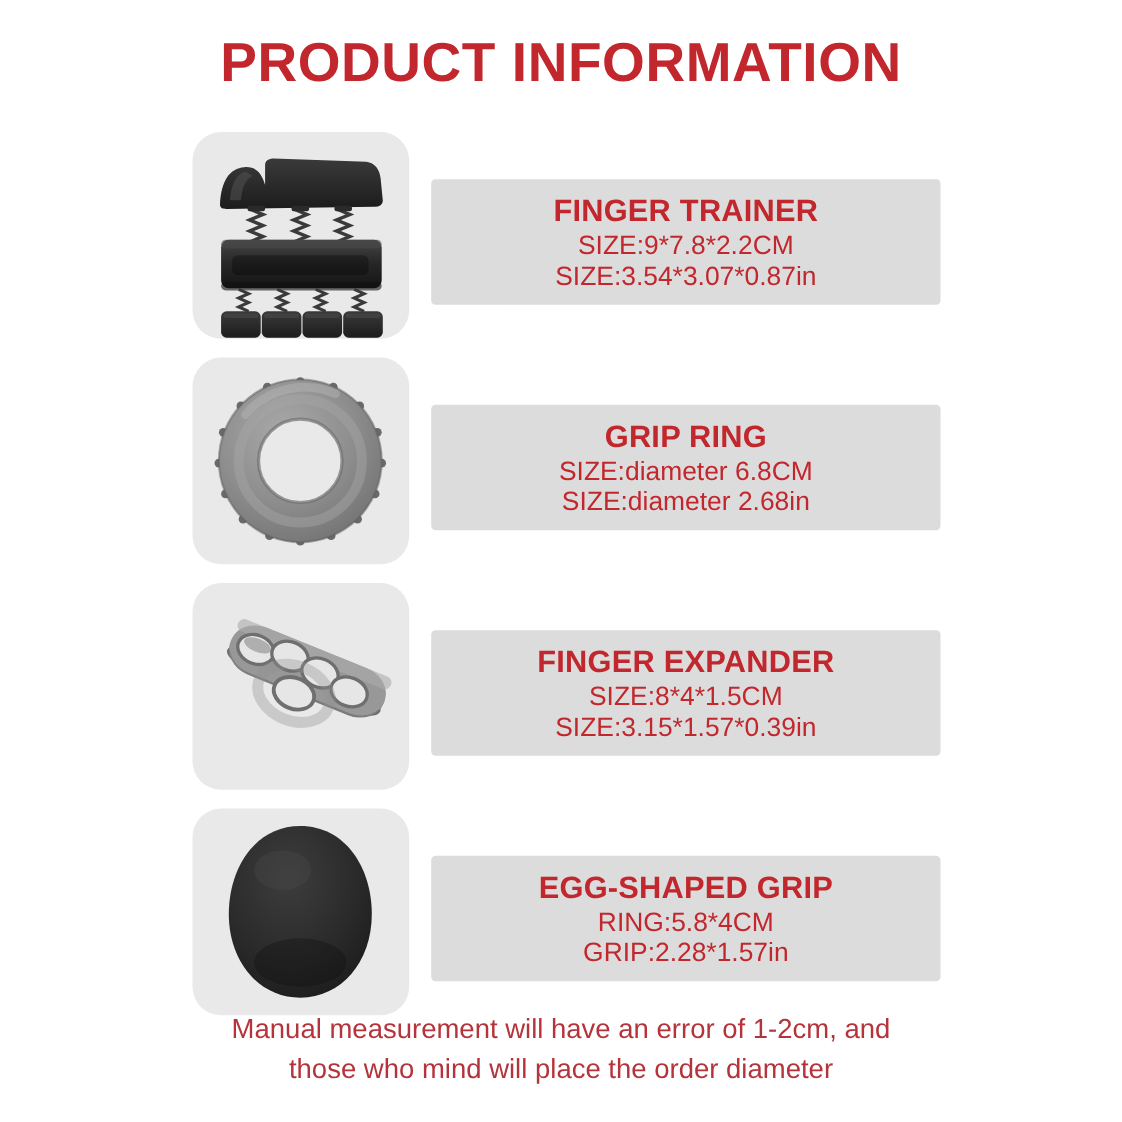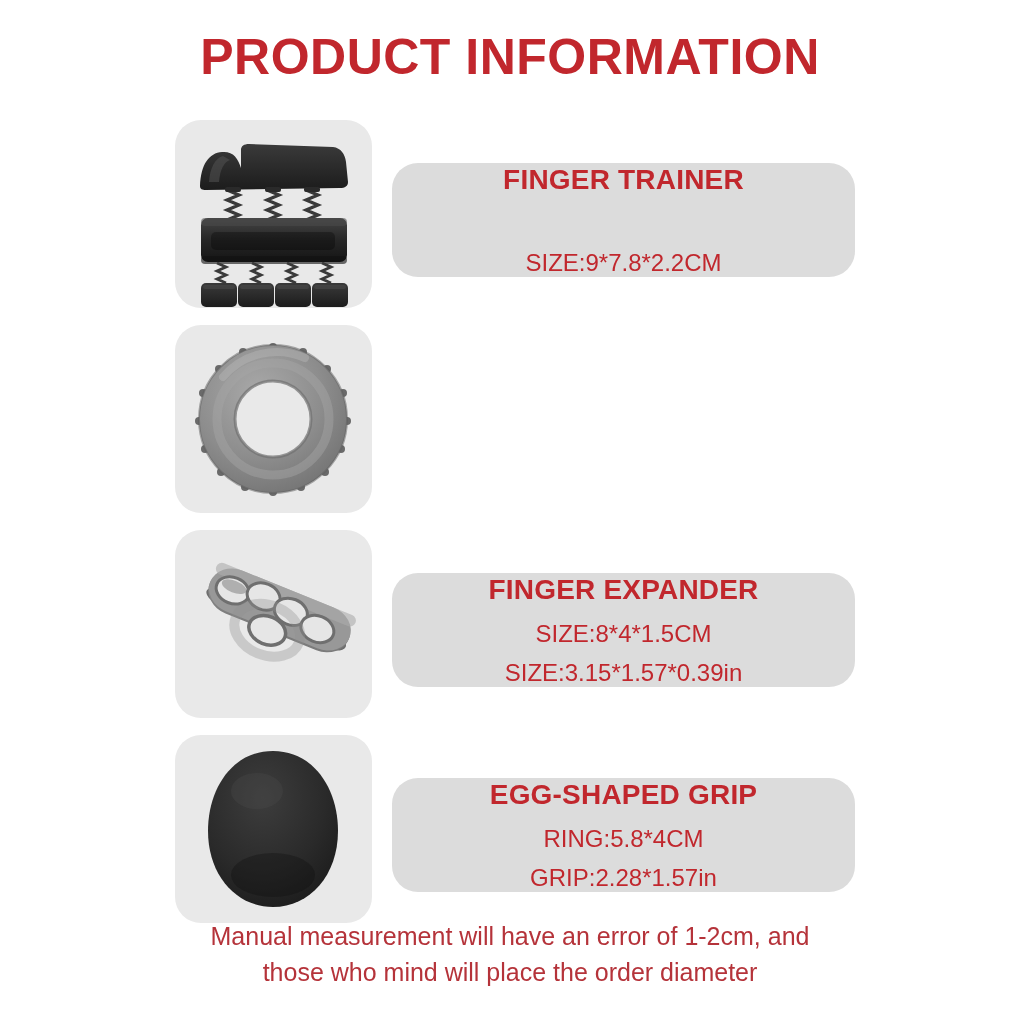--- a/index.html
+++ b/index.html
@@ -59,25 +59,25 @@
   .art { position: absolute; inset: 0; }
 
   
   .label-card {
     position: absolute;
     left: 392px;
     top: 45px;
     width: 463px;
     height: 114px;
     background: #dcdcdc;
-    border-radius: 26px;
+    border-radius: 4px;
     display: flex;
     flex-direction: column;
     align-items: center;
-    justify-content: space-between;
+    justify-content: center;
     padding-top: 2px;
   }
 
   .card-title {
     color: #c1272d;
     font-weight: 700;
     font-size: 28px;
     letter-spacing: 0.2px;
     line-height: 1.08;
     margin-bottom: 3px;
@@ -172,20 +172,21 @@
               <rect x="65" y="165" width="32" height="4" rx="2"></rect>
               <rect x="102" y="165" width="32" height="4" rx="2"></rect>
               <rect x="139" y="165" width="32" height="4" rx="2"></rect>
             </g>
           </svg>
         </div>
       </div>
       <div class="label-card">
         <div class="card-title">FINGER TRAINER</div>
         <div class="card-size">SIZE:9*7.8*2.2CM</div>
+        <div class="card-size">SIZE:3.54*3.07*0.87in</div>
       </div>
     </div>
 
     <div class="prod-row">
       <div class="img-tile">
         <div class="art">
           <svg class="art-svg" viewBox="0 0 197 188" xmlns="http://www.w3.org/2000/svg">
             <defs>
               <radialGradient id="ringg" cx="0.4" cy="0.33" r="0.78">
                 <stop offset="0" stop-color="#a9a9a9"></stop>
@@ -217,20 +218,25 @@
             <circle cx="98" cy="94" r="74" fill="none" stroke="#5e5e5e" stroke-width="2" opacity="0.5"></circle>
 
             <circle cx="98" cy="94" r="38" fill="#e9e9e9"></circle>
             <circle cx="98" cy="94" r="38" fill="none" stroke="#707070" stroke-width="3" opacity="0.7"></circle>
 
             <circle cx="98" cy="94" r="56" fill="none" stroke="#a6a6a6" stroke-width="9" opacity="0.45"></circle>
             <path d="M48 52 A 70 70 0 0 1 130 33" fill="none" stroke="#bcbcbc" stroke-width="8" opacity="0.40" stroke-linecap="round"></path>
           </svg>
         </div>
       </div>
+      <div class="label-card">
+        <div class="card-title">GRIP RING</div>
+        <div class="card-size">SIZE:diameter 6.8CM</div>
+        <div class="card-size">SIZE:diameter 2.68in</div>
+      </div>
     </div>
 
     <div class="prod-row">
       <div class="img-tile">
         <div class="art">
           <svg class="art-svg" viewBox="0 0 197 188" xmlns="http://www.w3.org/2000/svg">
             <defs>
               <linearGradient id="exg" x1="0" y1="0" x2="0.4" y2="1">
                 <stop offset="0" stop-color="#9d9d9d"></stop>
                 <stop offset="1" stop-color="#7b7b7b"></stop>

